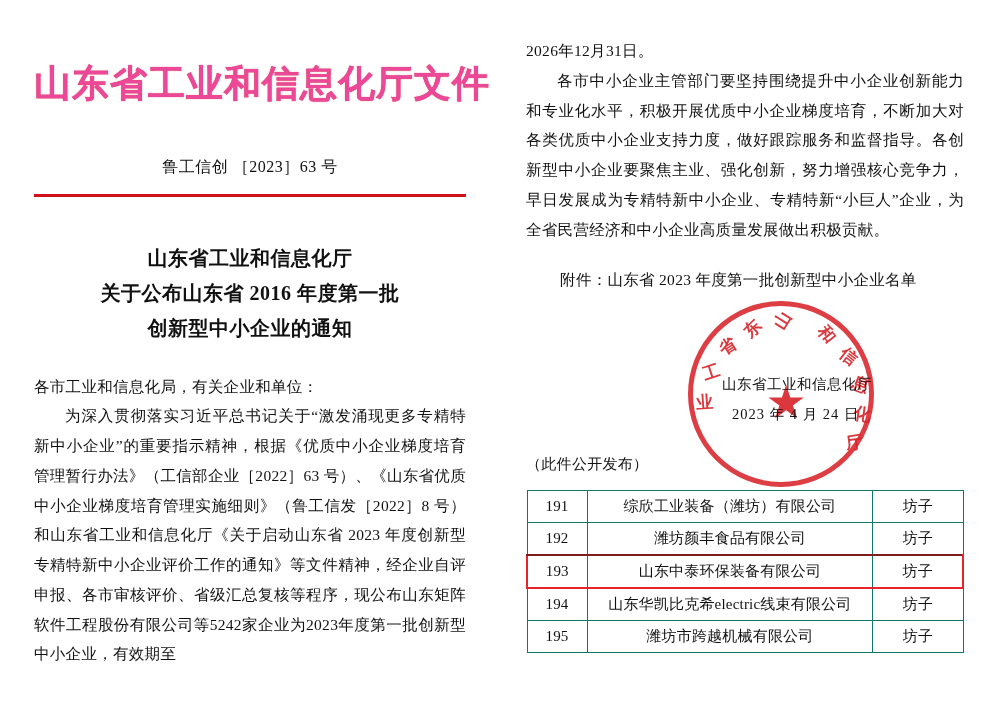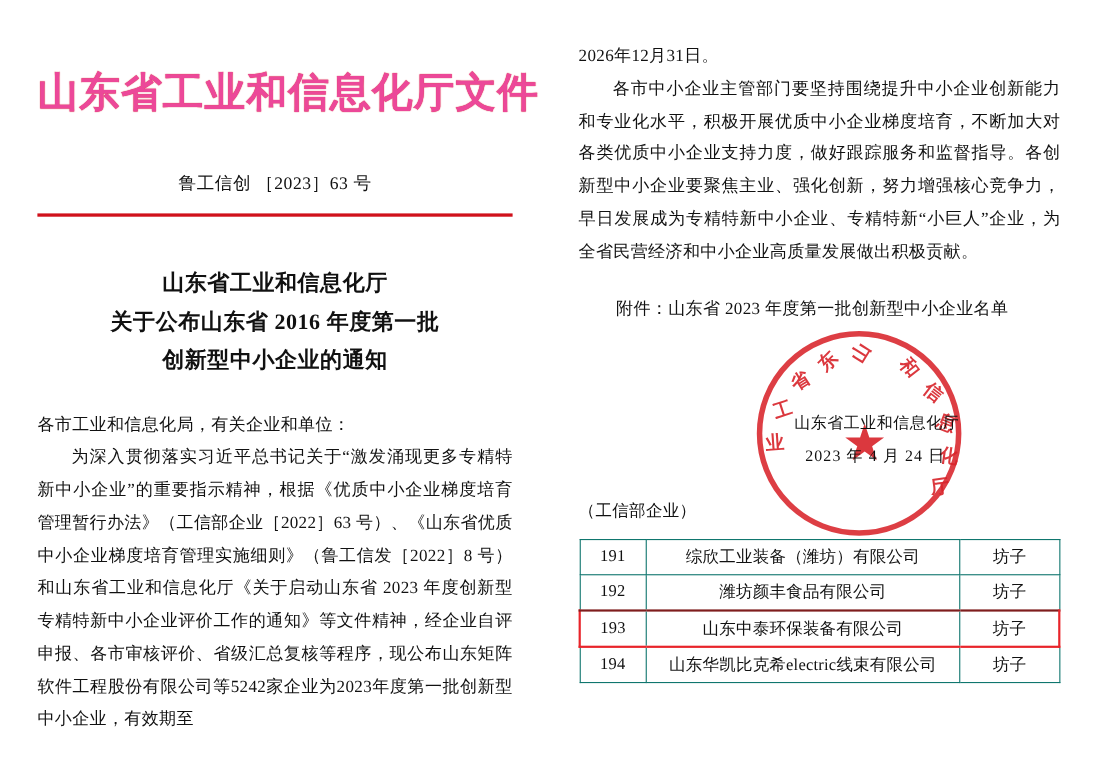--- a/index.html
+++ b/index.html
@@ -241,21 +241,21 @@
           <span style="left:164px; top:72px;  transform: rotate(22deg);">息</span>
           <span style="left:166px; top:102px; transform: rotate(8deg);">化</span>
           <span style="left:158px; top:130px; transform: rotate(-8deg);">厅</span>
         </div>
         <div class="seal-star">★</div>
       </div>
       <div class="sign-line">山东省工业和信息化厅</div>
       <div class="date-line">2023 年 4 月 24 日</div>
     </div>
 
-    <div class="public-note">（工信部企业）</div>
+    <div class="public-note">（此件公开发布）</div>
 
     <table class="list">
       <tbody>
         <tr>
           <td class="col-idx">191</td>
           <td class="col-name">综欣工业装备（潍坊）有限公司</td>
           <td class="col-area">坊子</td>
         </tr>
         <tr>
           <td class="col-idx">192</td>
@@ -265,17 +265,22 @@
         <tr class="highlight">
           <td class="col-idx">193</td>
           <td class="col-name">山东中泰环保装备有限公司</td>
           <td class="col-area">坊子</td>
         </tr>
         <tr>
           <td class="col-idx">194</td>
           <td class="col-name">山东华凯比克希electric线束有限公司</td>
           <td class="col-area">坊子</td>
         </tr>
+        <tr>
+          <td class="col-idx">195</td>
+          <td class="col-name">潍坊市跨越机械有限公司</td>
+          <td class="col-area">坊子</td>
+        </tr>
       </tbody>
     </table>
   </div>
 
 </div>
 
 </body></html>

